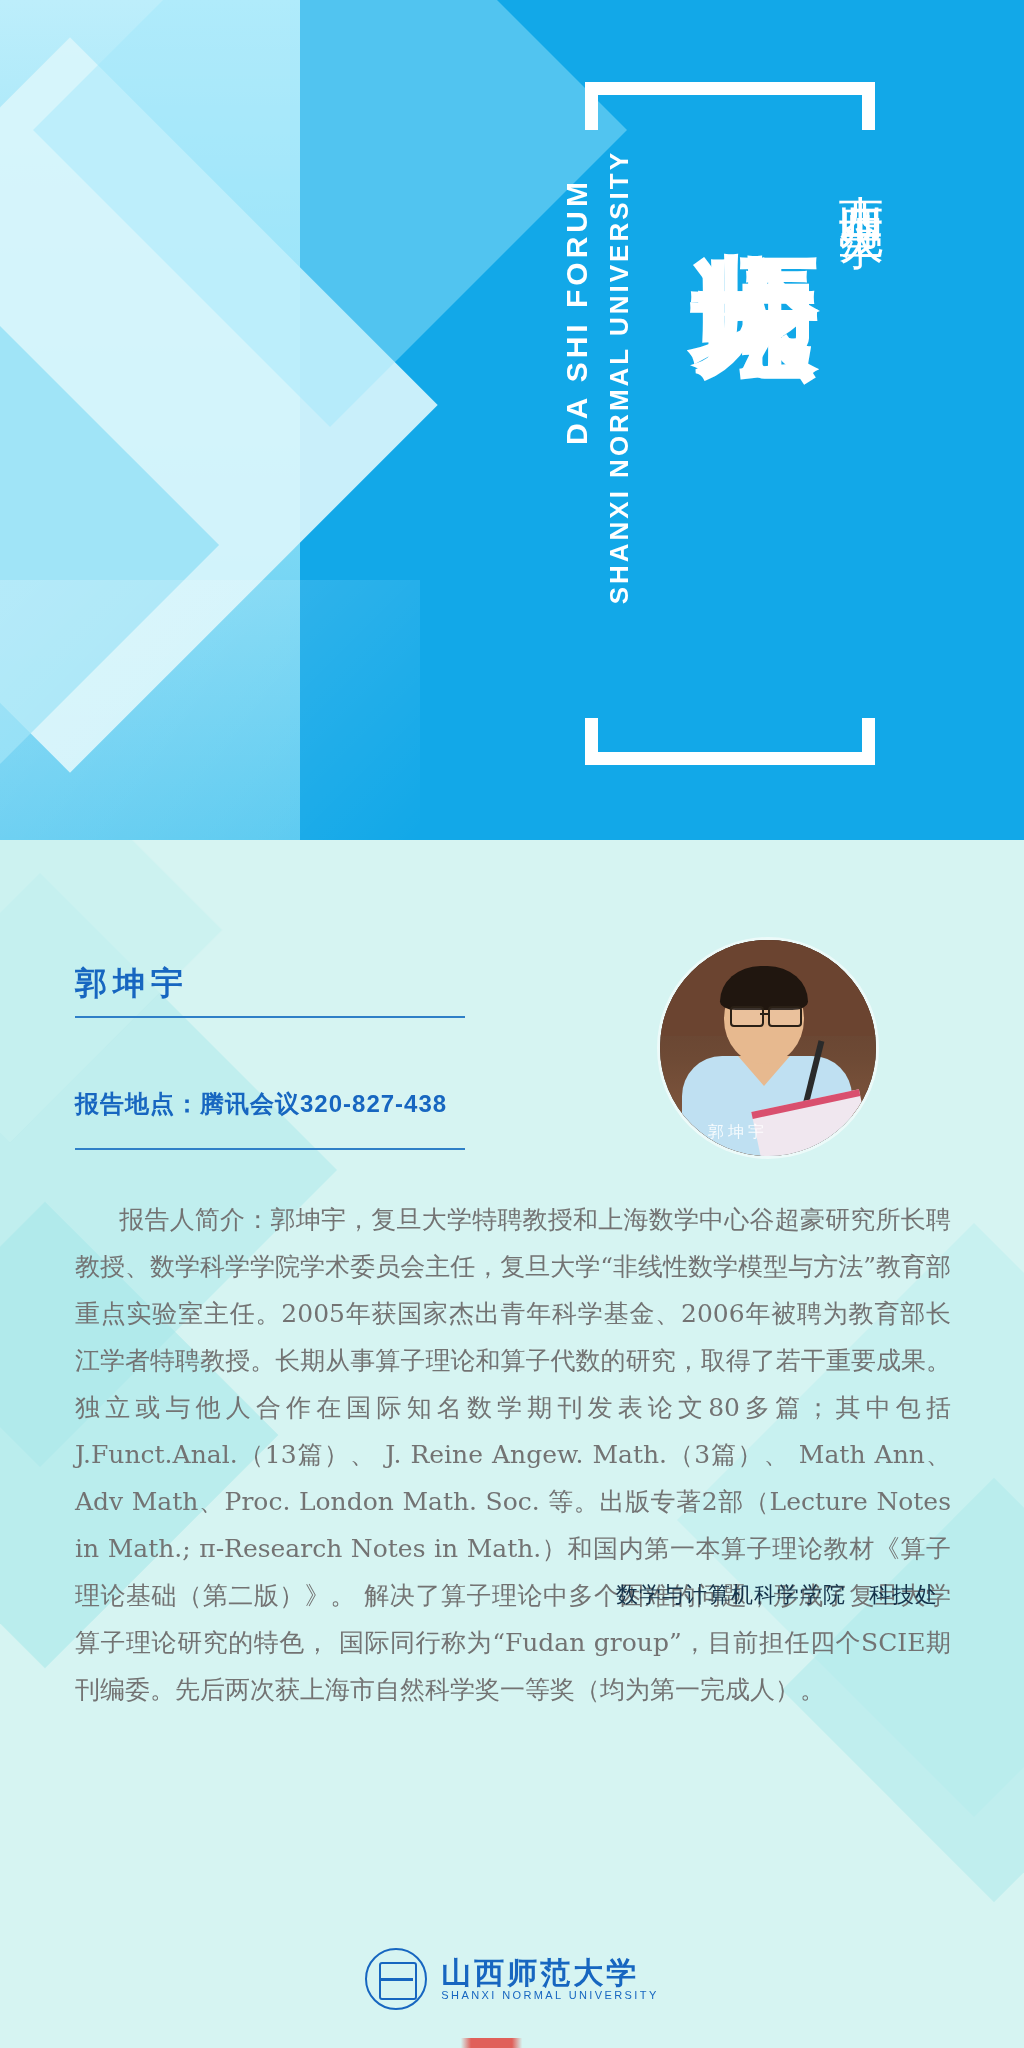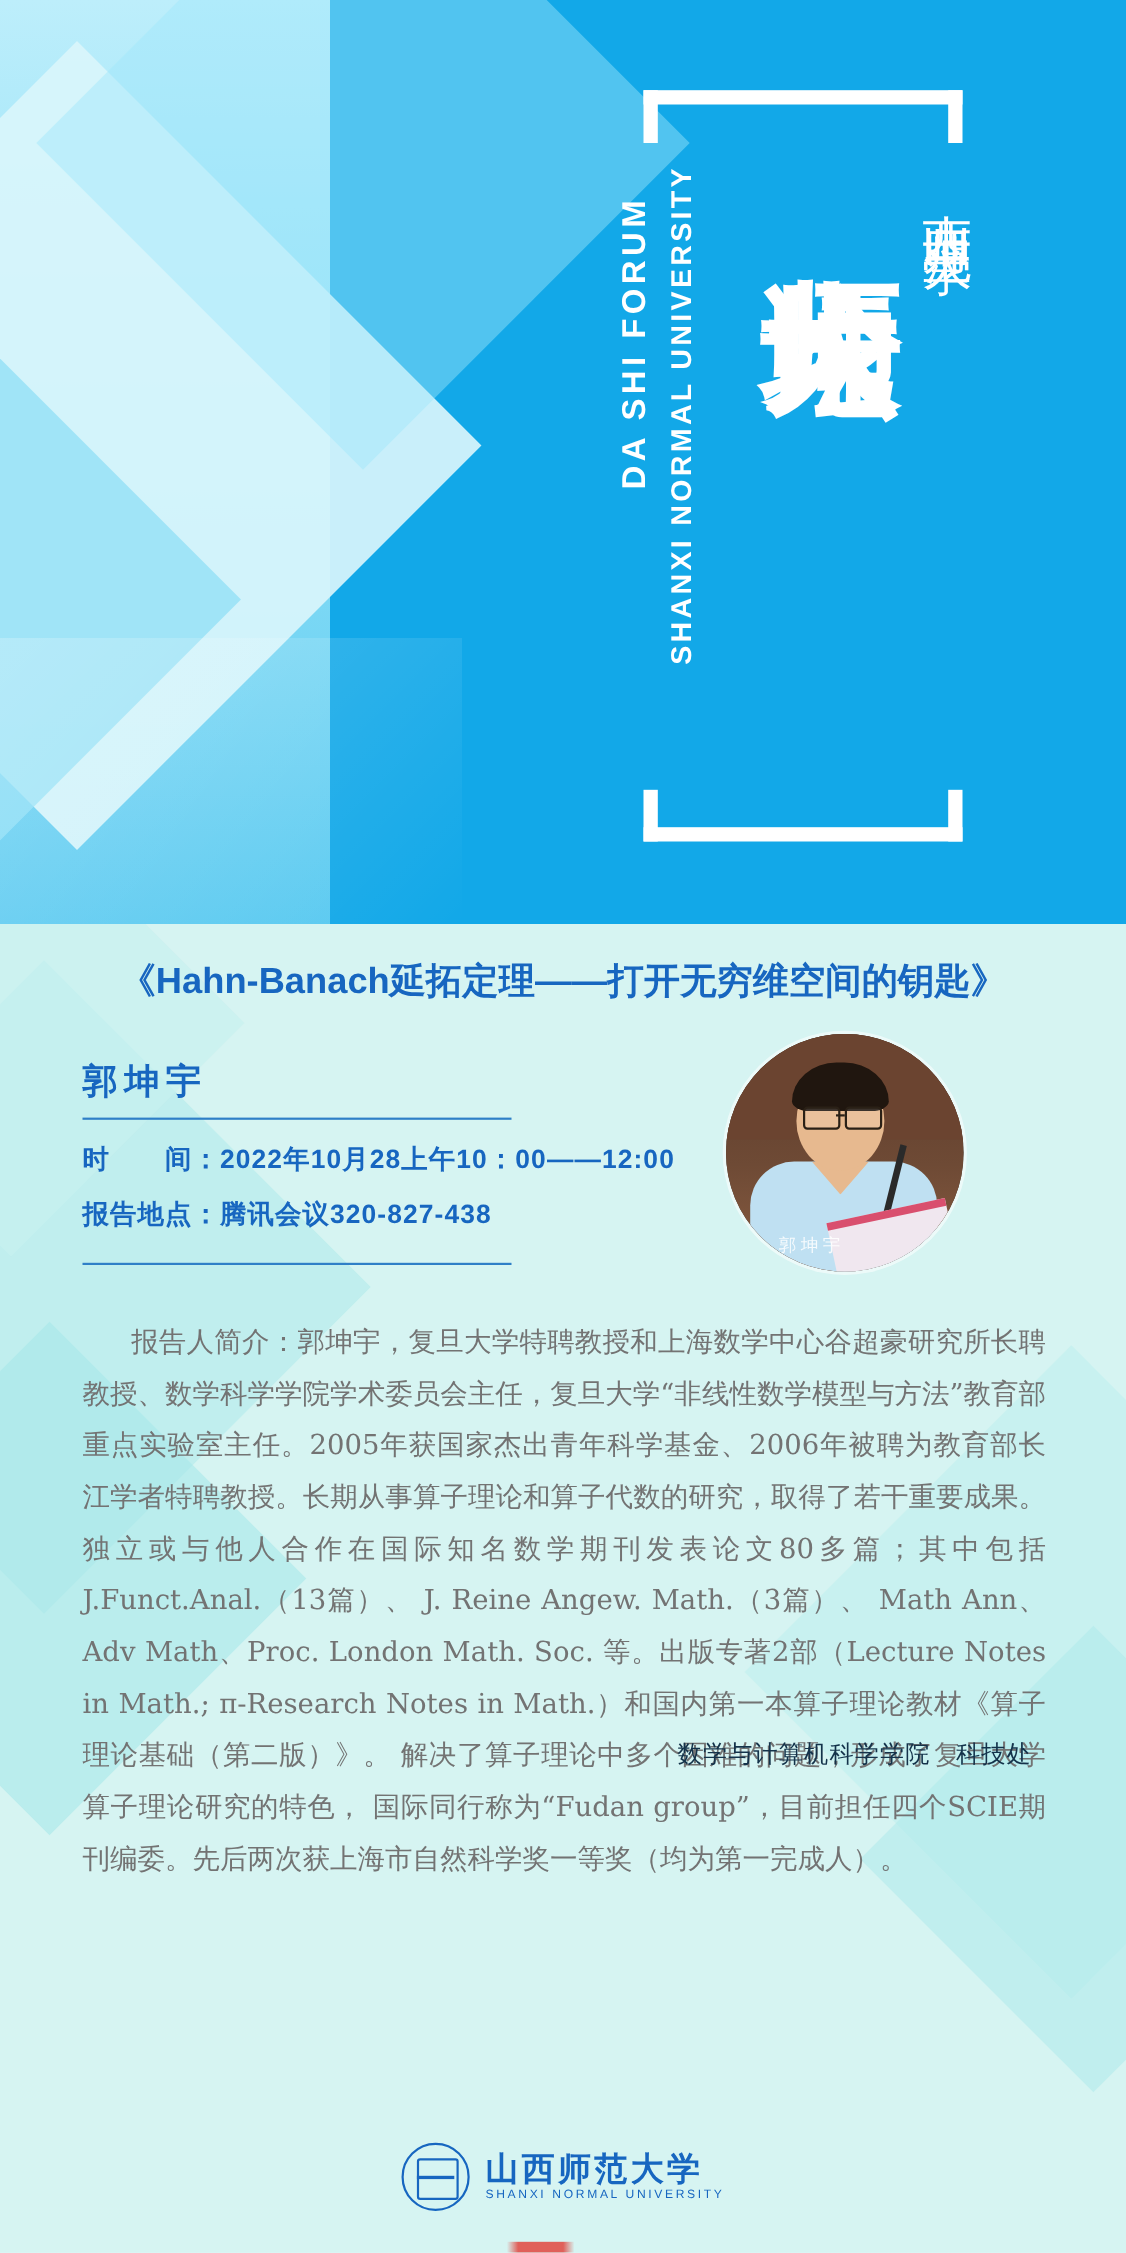--- a/index.html
+++ b/index.html
@@ -239,25 +239,23 @@
     <div class="title-en-2">DA SHI FORUM</div>
   </div>
 
   <div class="body-wrap">
     <div class="bg-tri-1"></div>
     <div class="bg-tri-2"></div>
     <div class="bg-tri-3"></div>
     <div class="bg-tri-4"></div>
     <div class="bg-tri-5"></div>
 
-    <div class="lecture-title">《Hahn-Banach延拓定理——打开无穷维空间的钥匙》</div>
 
     <div class="speaker">郭坤宇</div>
     <div class="rule-top"></div>
-    <div class="info-time">时　　间：2022年10月28上午10：00——12:00</div>
     <div class="info-place">报告地点：腾讯会议320-827-438</div>
     <div class="rule-bot"></div>
 
     <div class="portrait">
       <div class="p-bg"></div>
       <div class="p-wall"></div>
       <div class="p-shirt"></div>
       <div class="p-collar"></div>
       <div class="p-head"></div>
       <div class="p-hair"></div>

